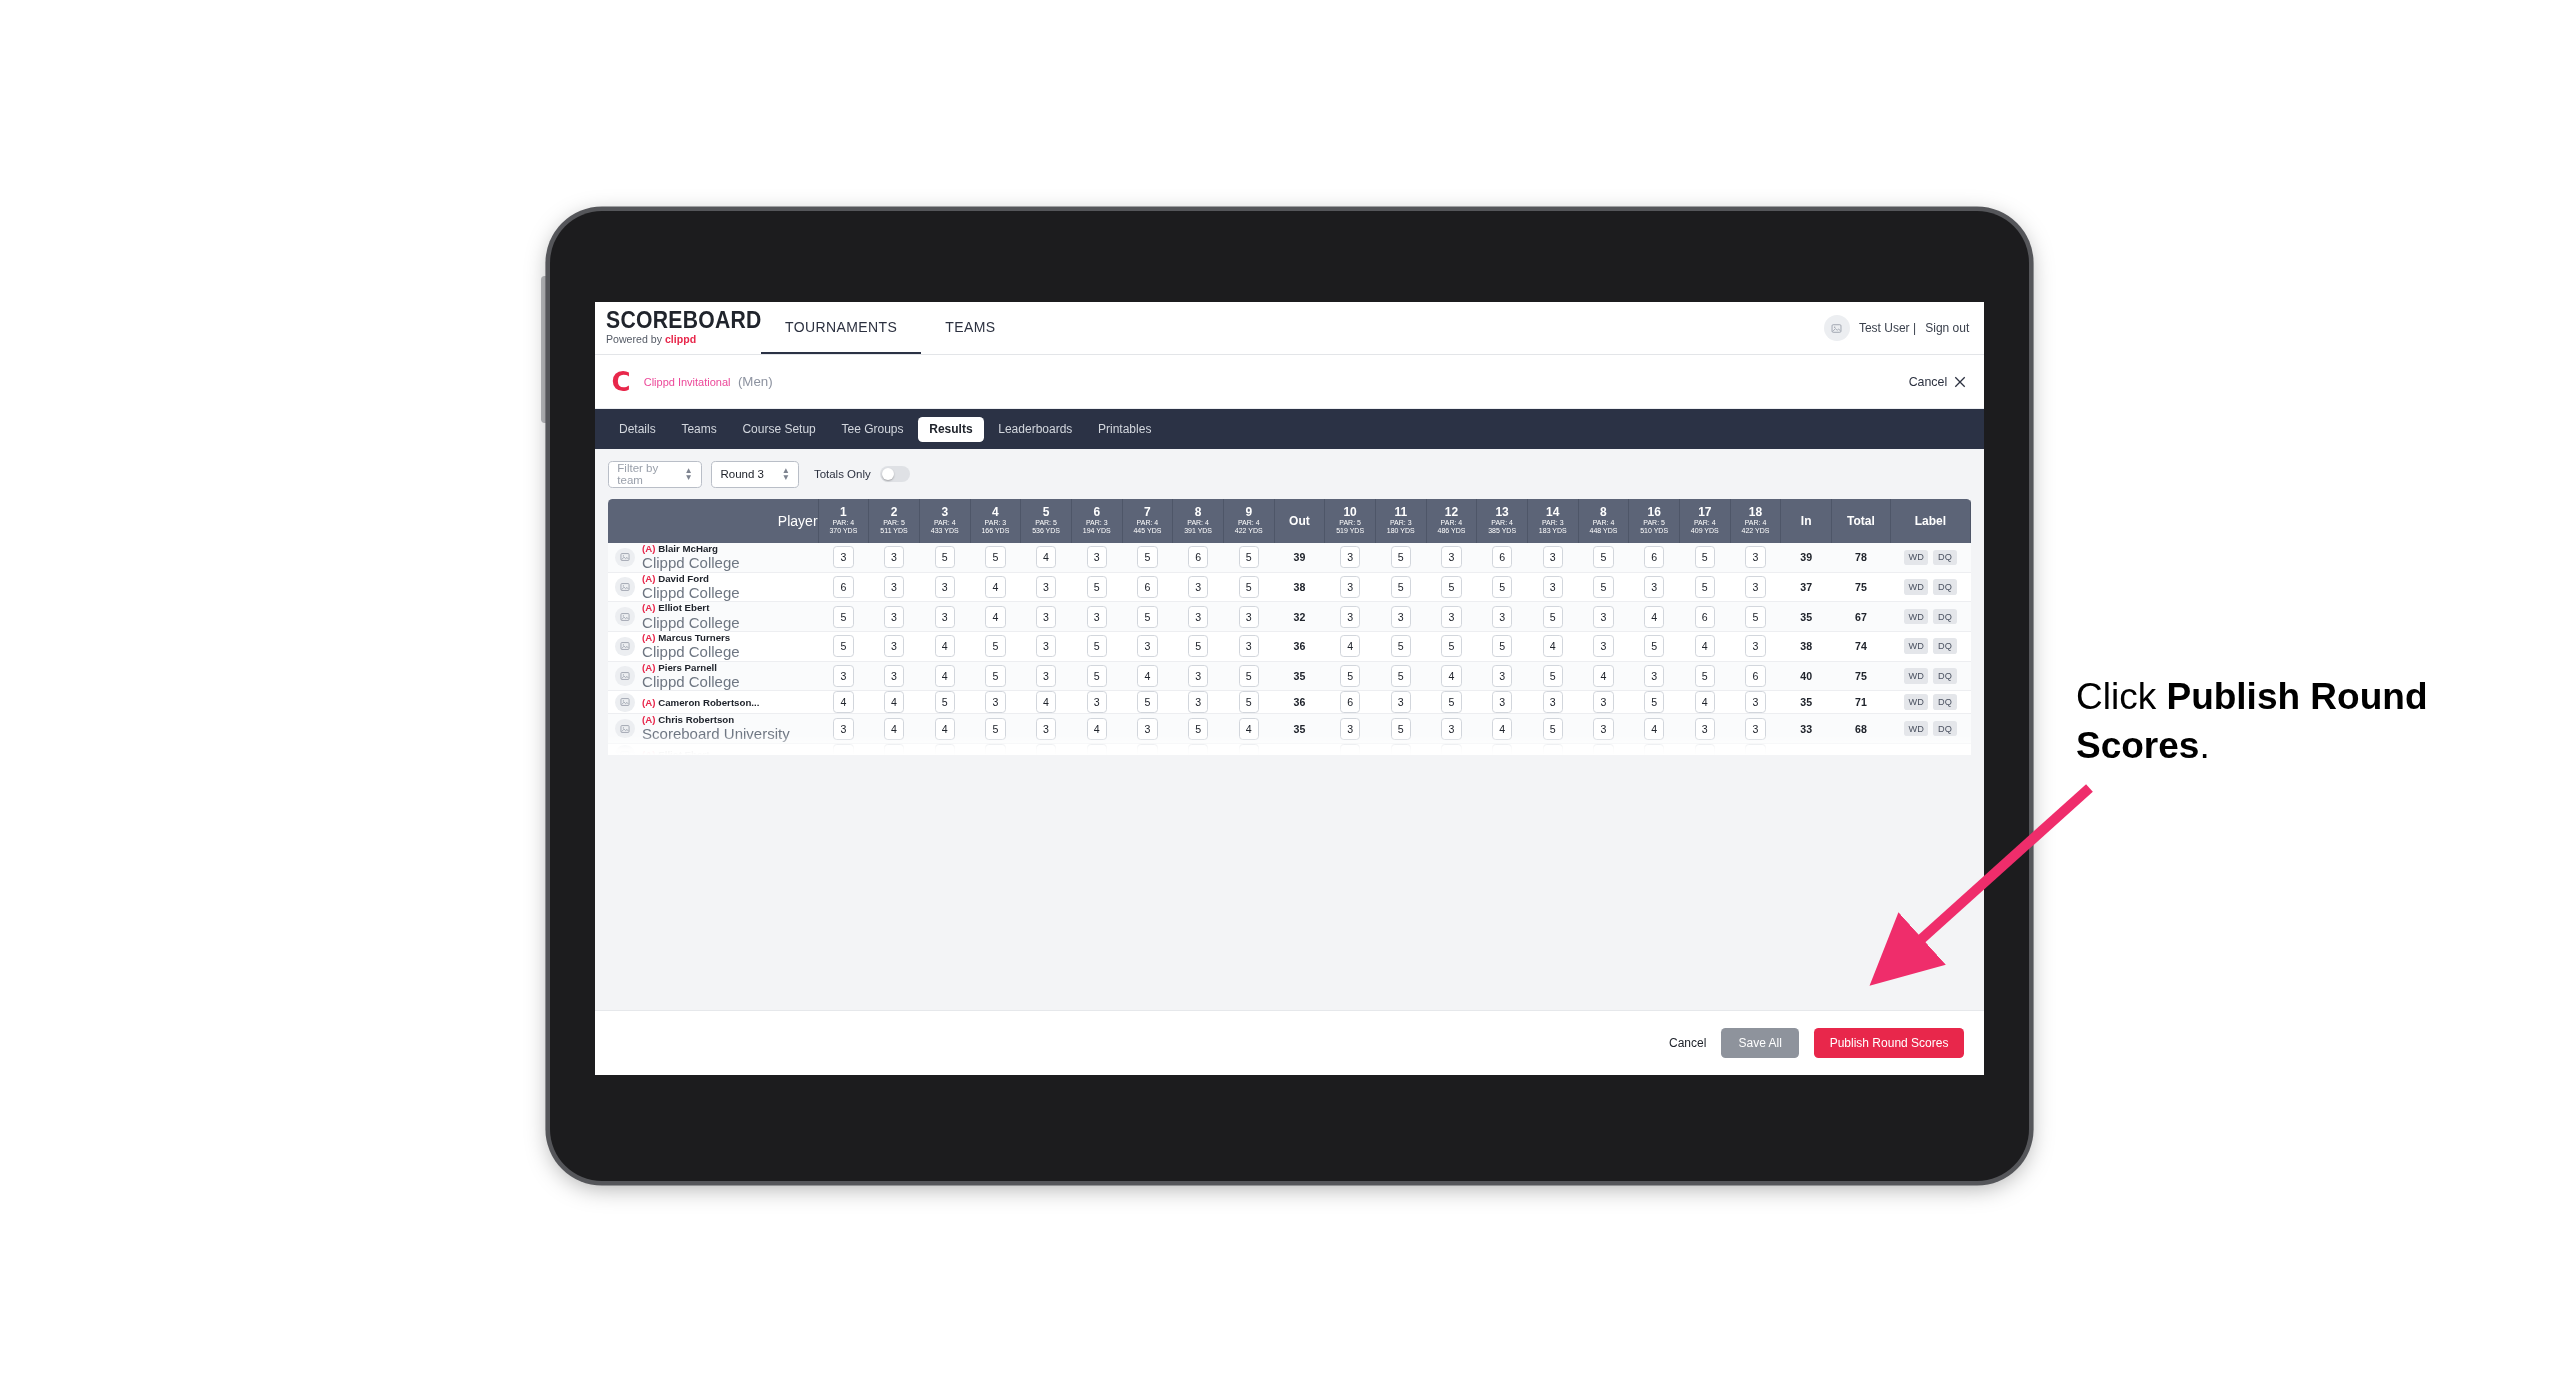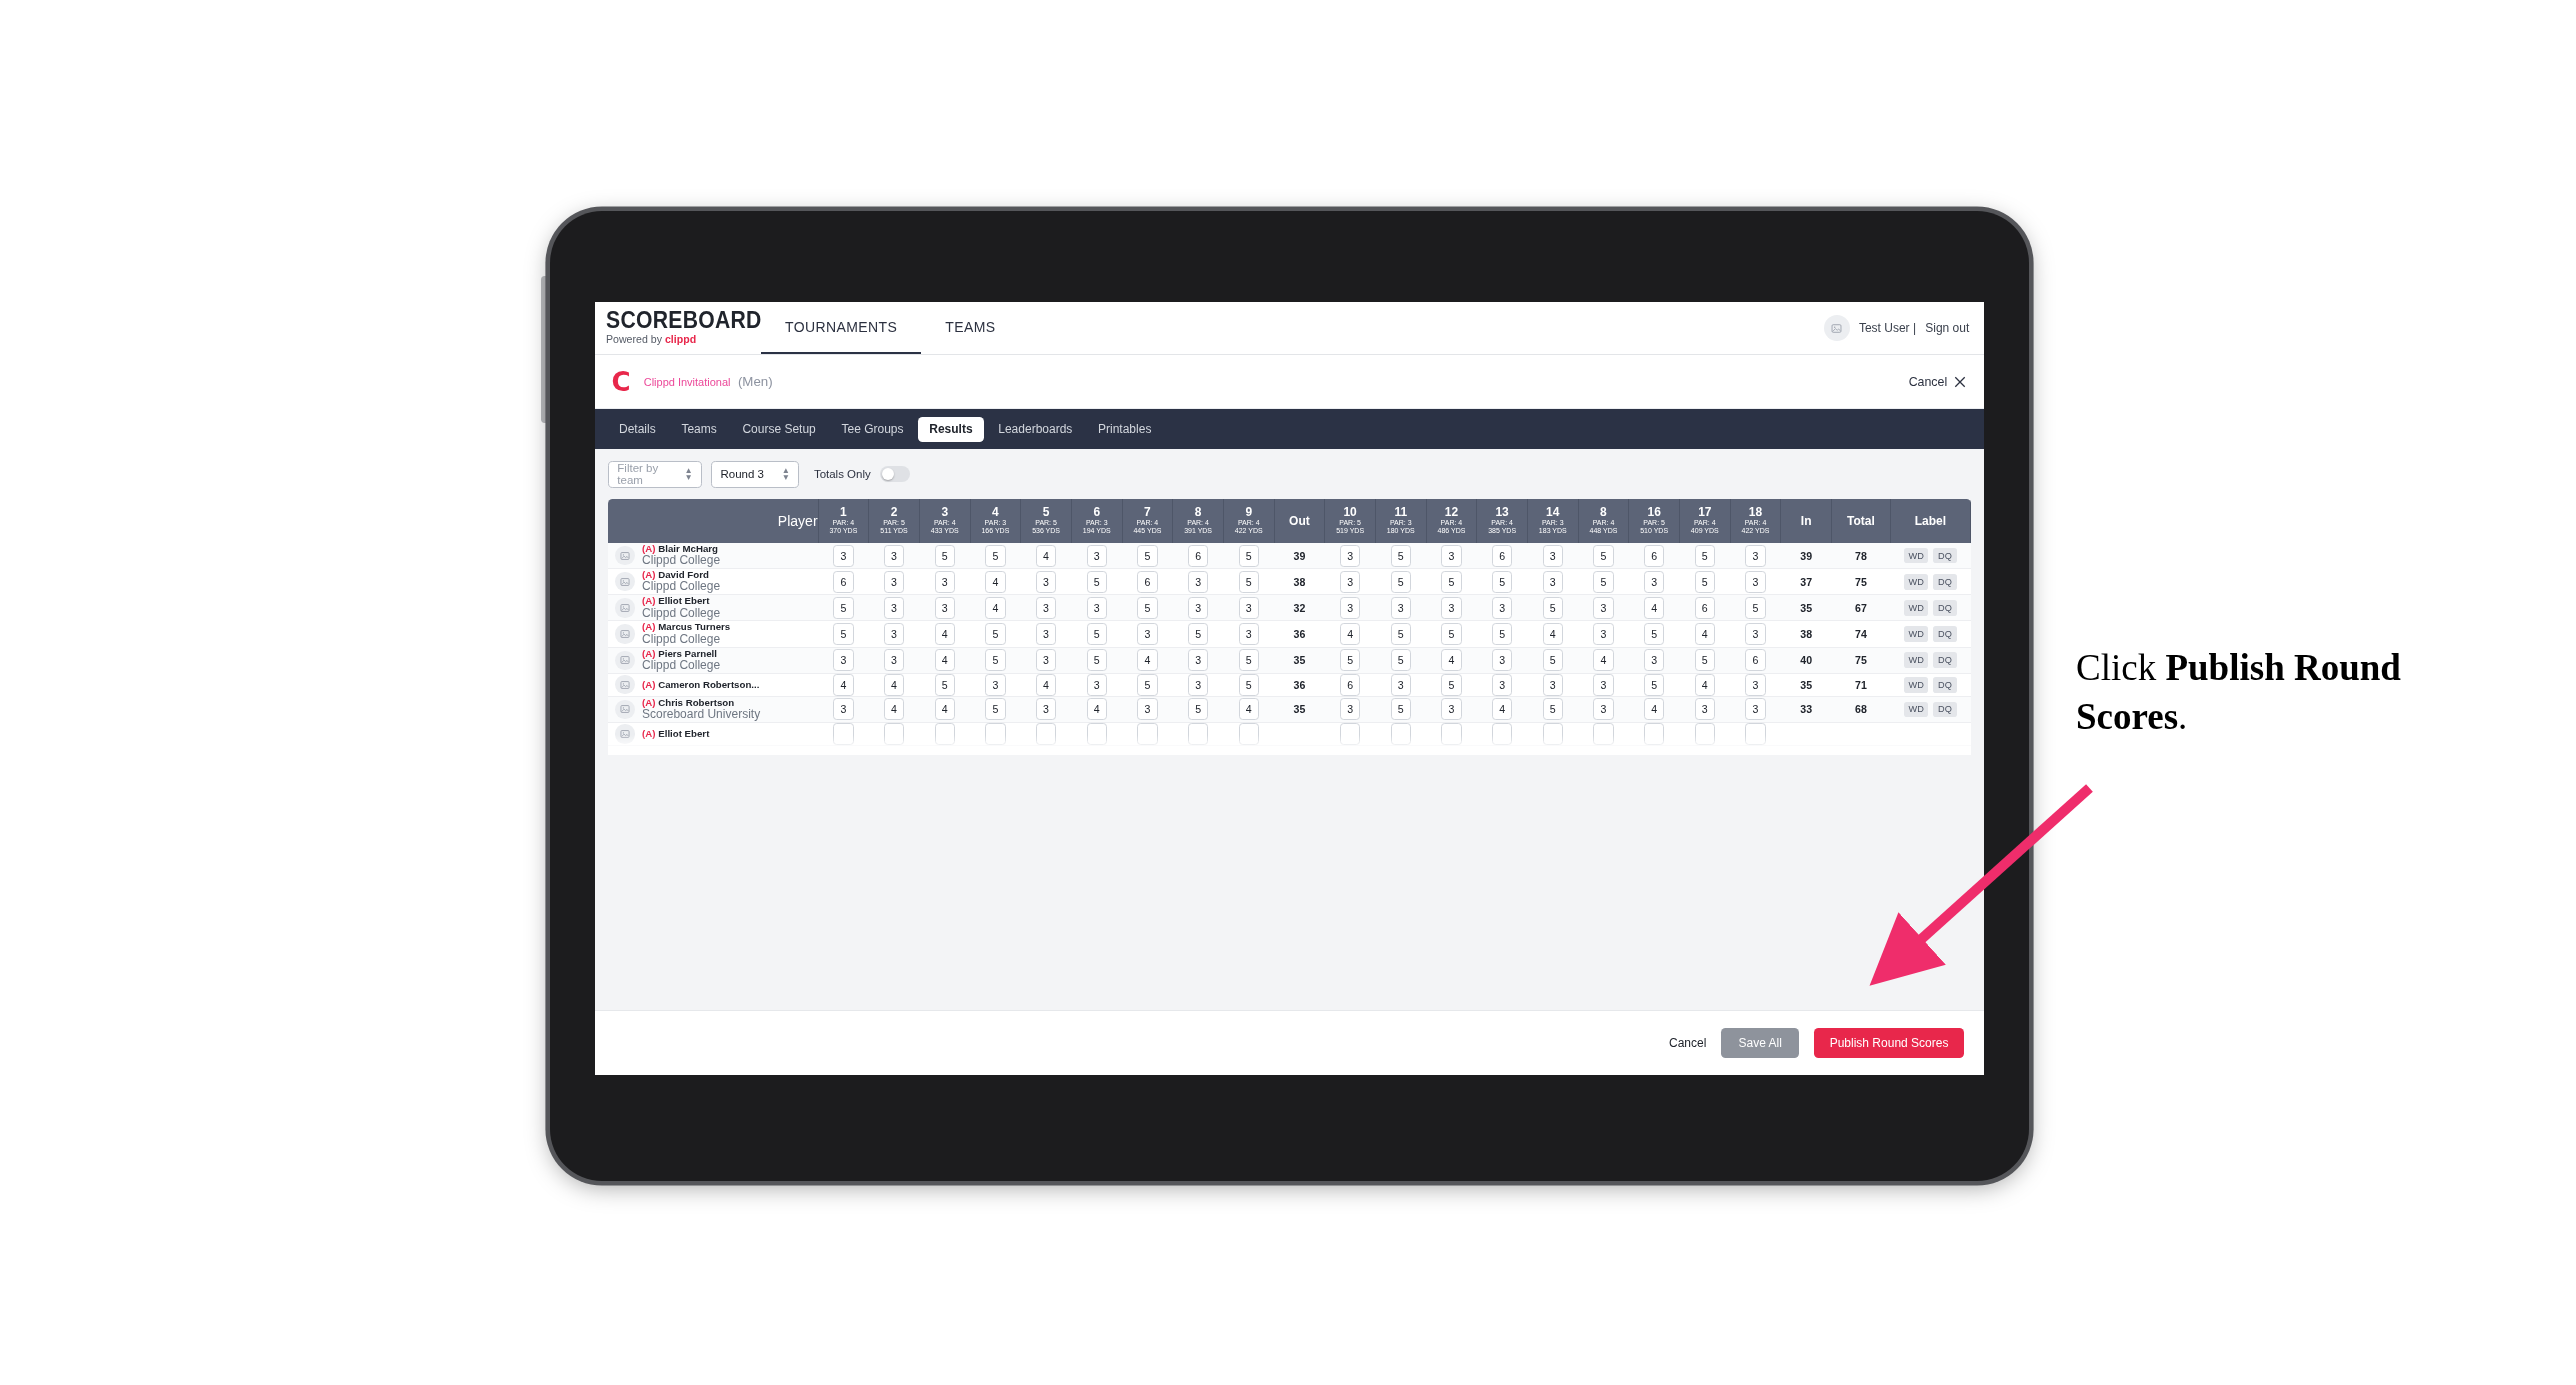--- a/index.html
+++ b/index.html
@@ -303,21 +303,21 @@
   }
   .player-text { line-height: 1.16; min-width: 0; }
   .player-name {
     font-size: 9.7px;
     font-weight: bold;
     color: #20242c;
     white-space: nowrap;
   }
   .amateur-tag { color: #e8274b; }
   .player-team {
-    font-size: 12px;
+    font-size: 15px;
     color: #6e7682;
     white-space: nowrap;
   }
   td.score-cell { text-align: center; vertical-align: middle; }
   .score-box {
     width: 18.4px; height: 20px;
     margin: 0 auto;
     border: 0.9px solid #d2d6dc;
     border-radius: 3.7px;
     background: #ffffff;
@@ -388,26 +388,26 @@
     border-radius: 4.6px;
     padding: 8.3px 15.6px;
     cursor: pointer;
     font-family: "Liberation Sans", sans-serif;
   }
 
   
   #annotation {
     position: absolute;
     left: 2076px;
-    top: 643px;
+    top: 672px;
     width: 432px;
     font-size: 37px;
     line-height: 1.33;
     color: #000000;
-    font-family: Liberation Serif, serif;
+    font-family: Liberation Sans, sans-serif;
   }
   #annotation b { font-weight: bold; }
   #arrow-svg {
     position: absolute;
     left: 1867px;
     top: 773px;
     width: 239px;
     height: 221px;
     pointer-events: none;
   }

